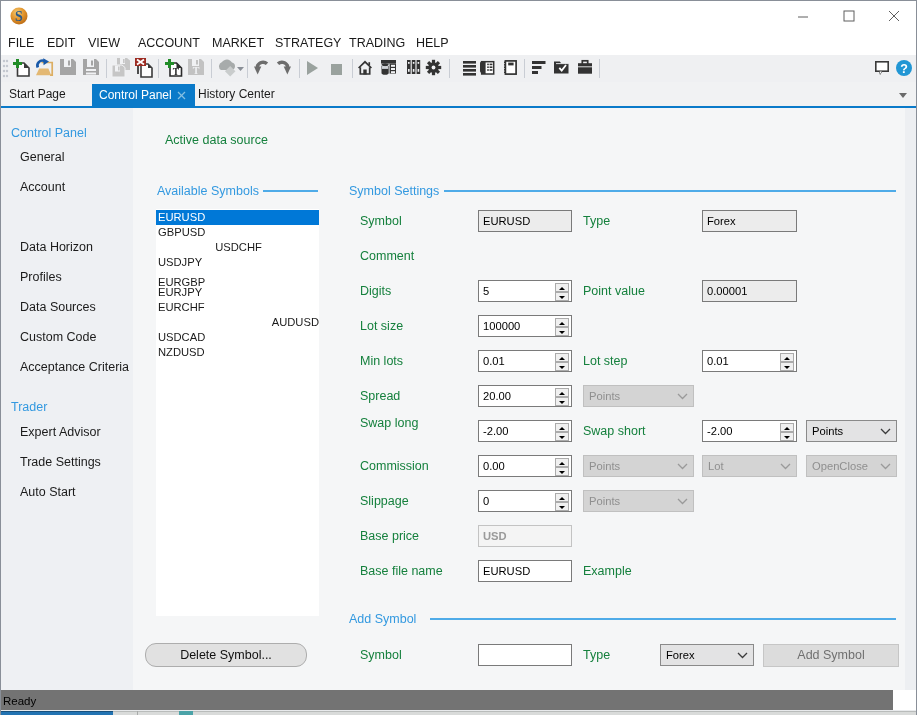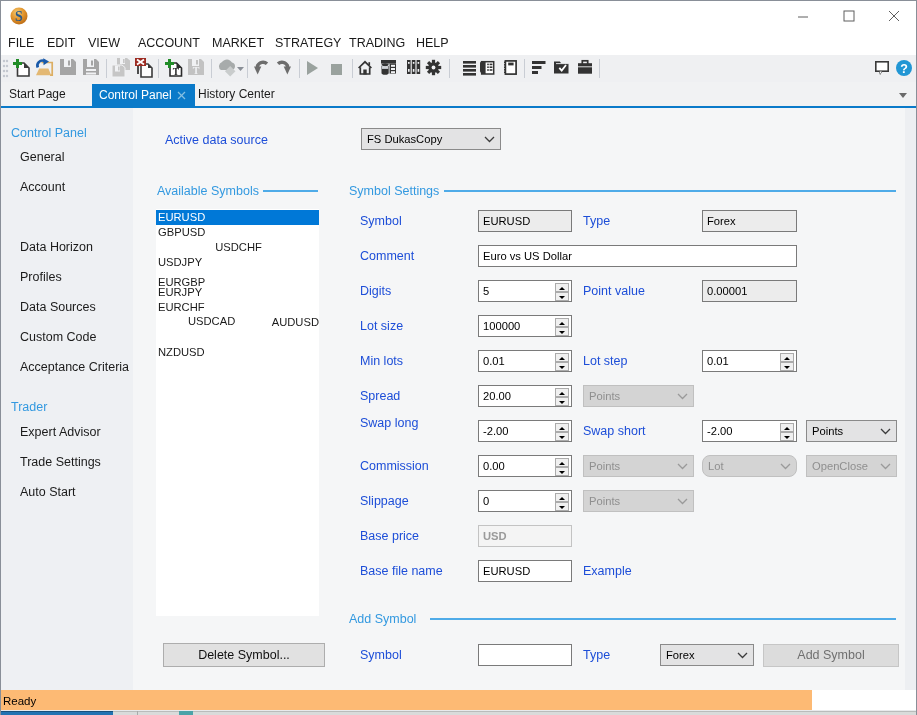--- a/index.html
+++ b/index.html
@@ -27,37 +27,37 @@
 #selitem { position:absolute; left:5px; top:95px; width:128px; height:30px; background:#2196e0;
   clip-path:polygon(0 0,100% 0,100% 27%,91% 50%,100% 73%,100% 100%,0 100%); }
 #selitem span { position:absolute; left:14px; top:7px; color:#fff; }
 .bluehdr { position:absolute; color:#3399e0; font-size:12.5px; }
 .hline { position:absolute; height:1.5px; background:#4fabe8; }
 
 #listbox { position:absolute; left:155px; top:101px; width:163px; height:407px; background:#fff; }
 .litem { position:absolute; left:0; width:163px; height:15px; line-height:15px; padding-left:2px; font-size:11.2px; }
 .lsel { background:#0078d7; color:#fff; }
 
-.lbl { position:absolute; font-size:12.5px; color:#1d4ed8; }
+.lbl { position:absolute; font-size:12.5px; color:#15803d; }
 .tb { position:absolute; height:22px; background:#fff; border:1px solid #7a7a7a; font-size:11.2px; line-height:20px; padding-left:4px; color:#000; }
 .ro { background:#ececec; }
 .dis { background:#f4f4f4; border-color:#c3c3c3; color:#9a9a9a; }
 .spinbtns { position:absolute; right:2px; top:2px; width:14px; height:18px; }
 .spup,.spdn { position:absolute; right:0; width:14px; height:9px; background:#f0f0f0; border:1px solid #ababab; }
 .spup { top:0; } .spdn { top:9px; }
 .spup:after,.spdn:after { content:""; position:absolute; left:3px; border-left:3px solid transparent; border-right:3px solid transparent; }
 .spup:after { top:2.5px; border-bottom:3px solid #000; }
 .spdn:after { top:2.5px; border-top:3px solid #000; }
 .combo { position:absolute; height:22px; background:#e3e3e4; border:1px solid #8a8a8a; font-size:11.2px; line-height:20px; padding-left:5px; color:#000; }
 .combo svg { position:absolute; right:5px; top:7px; }
 .combod { position:absolute; height:22px; background:#d4d4d4; border:1px solid #c0c0c0; font-size:11.2px; line-height:20px; padding-left:5px; color:#8f8f8f; }
 .combod svg { position:absolute; right:5px; top:7px; }
 .btn { position:absolute; background:#e1e1e1; border:1px solid #adadad; font-size:12.5px; text-align:center; color:#111; }
 
-#statusbar { position:absolute; left:0px; top:690px; width:812px; height:20px; background:#fdba74;padding-left:19px; }
+#statusbar { position:absolute; left:0px; top:690px; width:893px; height:20px; background:#737373;padding-left:19px; }
 #statusbar span { position:absolute; left:3px; top:5px; color:#000; font-size:11.5px; }
 #taskstrip { position:absolute; left:0px; top:710px; width:917px; height:5px; background:#d9dbda; }
 </style>
 </head>
 <body>
 <div id="titlebar">
   <svg class="abs" style="left:9px; top:6px;" width="18" height="18" viewBox="0 0 18 18">
     <defs>
         <radialGradient id="orb" cx="0.4" cy="0.3" r="0.8">
       <stop offset="0" stop-color="#f5cb74"></stop>
@@ -330,51 +330,45 @@
     <span class="snav" style="top:192px;">Data Sources</span>
     <span class="snav" style="top:222px;">Custom Code</span>
     <span class="snav" style="top:252px;">Acceptance Criteria</span>
     <span class="snavh" style="top:292px;">Trader</span>
     <span class="snav" style="top:317px;">Expert Advisor</span>
     <span class="snav" style="top:347px;">Trade Settings</span>
     <span class="snav" style="top:377px;">Auto Start</span>
   </div>
 
   <span class="lbl" style="left:164px; top:25px;">Active data source</span>
-  <div class="combo" style="left:360px; top:20px; width:140px;">FS DukasCopy
-    <svg width="11" height="7" viewBox="0 0 11 7" fill="none" stroke="#3c3c3c" stroke-width="1.3">
-        <path d="M1 1 L5.5 5.5 L10 1"></path>
-      </svg>
-  </div>
   <span class="bluehdr" style="left:156px; top:76px;">Available Symbols</span>
   <div class="hline" style="left:262px; top:82px; width:55px;"></div>
   <span class="bluehdr" style="left:348px; top:76px;">Symbol Settings</span>
   <div class="hline" style="left:443px; top:82px; width:452px;"></div>
 
   <div id="listbox">
     <div class="litem lsel" style="top:1px;">EURUSD</div>
     <div class="litem" style="top:16px;">GBPUSD</div>
     <div class="litem" style="top:31px;text-align:center;">USDCHF</div>
     <div class="litem" style="top:46px;">USDJPY</div>
     <div class="litem" style="top:66px;">EURGBP</div>
     <div class="litem" style="top:76px;">EURJPY</div>
     <div class="litem" style="top:91px;">EURCHF</div>
     <div class="litem" style="top:106px;text-align:right;">AUDUSD</div>
-    <div class="litem" style="top:105px;margin-left:30px;">USDCAD</div>
+    <div class="litem" style="top:121px;">USDCAD</div>
     <div class="litem" style="top:136px;">NZDUSD</div>
   </div>
-  <div class="btn" style="left:162px; top:535px; width:162px; height:24px; line-height:22px;">Delete Symbol...</div>
+  <div class="btn" style="left:144px; top:535px; width:162px; height:24px; line-height:22px;border-radius:11px;">Delete Symbol...</div>
 
   <span class="lbl" style="left:359px; top:106px;">Symbol</span>
   <div class="tb ro" style="left:477px; top:102px; width:94px;">EURUSD</div>
   <span class="lbl" style="left:582px; top:106px;">Type</span>
   <div class="tb ro" style="left:701px; top:102px; width:95px;">Forex</div>
 
   <span class="lbl" style="left:359px; top:141px;">Comment</span>
-  <div class="tb" style="left:477px; top:137px; width:319px;">Euro vs US Dollar</div>
 
   <span class="lbl" style="left:359px; top:176px;">Digits</span>
   <div class="tb" style="left:477px; top:172px; width:94px;">5<span class="spinbtns">
         <span class="spup"></span>
         <span class="spdn"></span>
       </span></div>
   <span class="lbl" style="left:582px; top:176px;">Point value</span>
   <div class="tb ro" style="left:701px; top:172px; width:95px;">0.00001</div>
 
   <span class="lbl" style="left:359px; top:211px;">Lot size</span>
@@ -424,21 +418,21 @@
   <span class="lbl" style="left:359px; top:351px;">Commission</span>
   <div class="tb" style="left:477px; top:347px; width:94px;">0.00<span class="spinbtns">
         <span class="spup"></span>
         <span class="spdn"></span>
       </span></div>
   <div class="combod" style="left:582px; top:347px; width:111px;">Points
     <svg width="11" height="7" viewBox="0 0 11 7" fill="none" stroke="#9a9a9a" stroke-width="1.3">
         <path d="M1 1 L5.5 5.5 L10 1"></path>
       </svg>
   </div>
-  <div class="combod" style="left:701px; top:347px; width:95px;border-radius:8px;">Lot
+  <div class="combod" style="left:701px; top:347px; width:95px;">Lot
     <svg width="11" height="7" viewBox="0 0 11 7" fill="none" stroke="#9a9a9a" stroke-width="1.3">
         <path d="M1 1 L5.5 5.5 L10 1"></path>
       </svg>
   </div>
   <div class="combod" style="left:805px; top:347px; width:91px;">OpenClose
     <svg width="11" height="7" viewBox="0 0 11 7" fill="none" stroke="#9a9a9a" stroke-width="1.3">
         <path d="M1 1 L5.5 5.5 L10 1"></path>
       </svg>
   </div>
 

